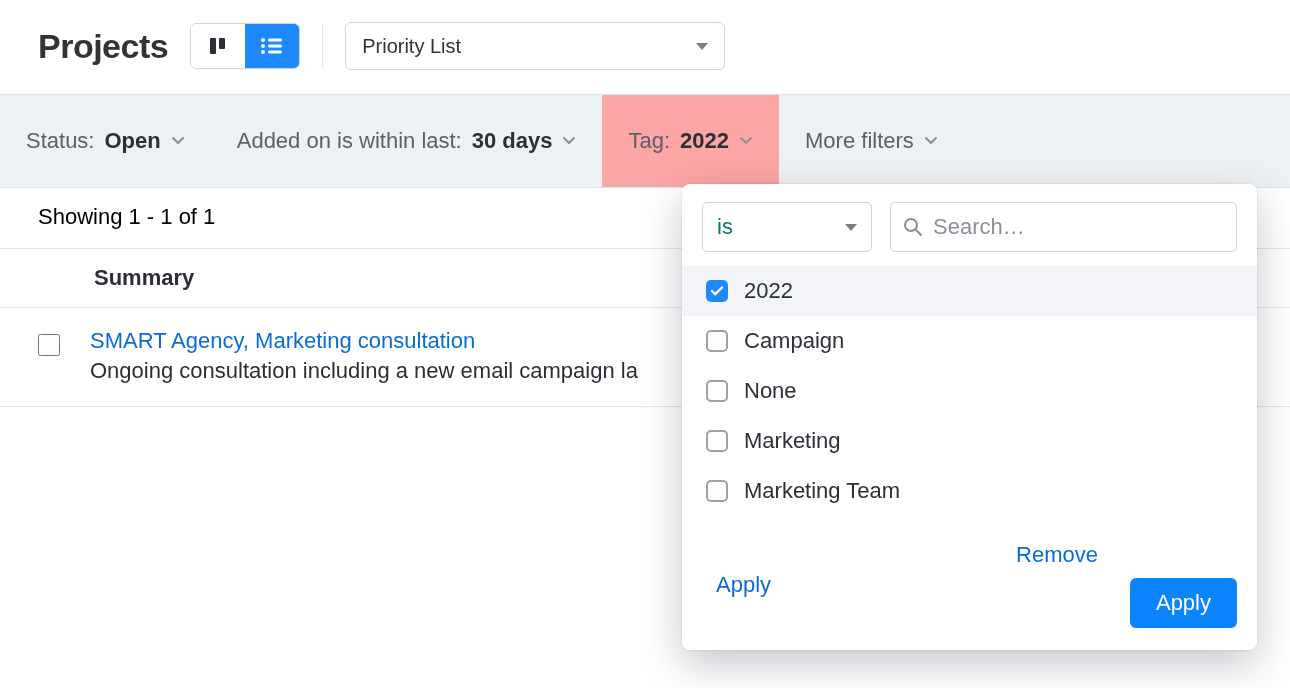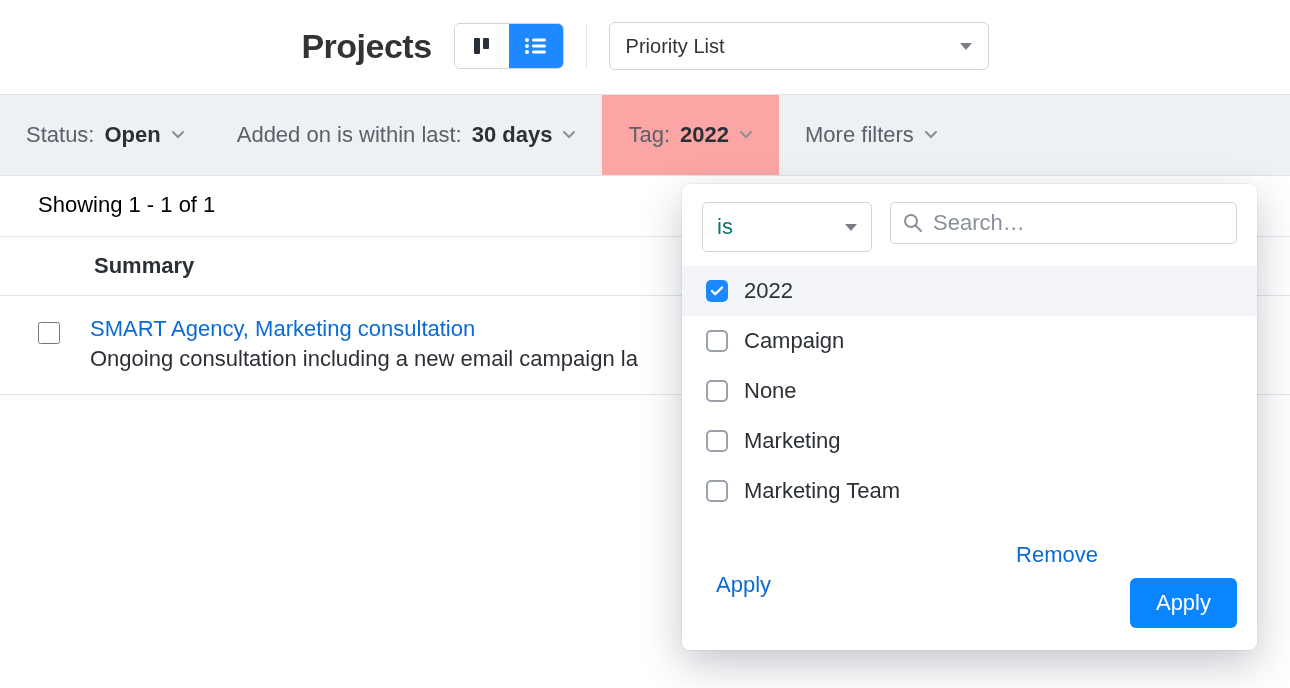--- a/index.html
+++ b/index.html
@@ -13,21 +13,20 @@
     overflow: hidden;
     position: relative;
   }
 
   
   .top-row {
     display: flex;
     align-items: center;
     padding: 22px 38px 24px 38px;
     gap: 22px;
-    justify-content: center;
   }
   .page-title {
     font-size: 34px;
     font-weight: 700;
     letter-spacing: -0.5px;
   }
 
   .view-toggle {
     display: flex;
     border: 1px solid #d0d4da;
@@ -81,21 +80,21 @@
     display: flex;
     align-items: stretch;
     border-top: 1px solid #e1e5ea;
     border-bottom: 1px solid #e1e5ea;
   }
   .filter-chip {
     display: flex;
     align-items: center;
     gap: 10px;
     padding: 0 26px;
-    height: 80px;
+    height: 92px;
     font-size: 22px;
     color: #5b616b;
     cursor: pointer;
     white-space: nowrap;
   }
   .filter-chip .val { color: #2b2f36; font-weight:600; }
   .filter-chip.active { background:#fca5a5; }
   .chev {
     width: 14px; height: 14px;
   }
@@ -171,21 +170,21 @@
     cursor:pointer;
     background:#fff;
   }
   .panel-search {
     flex:1;
     display:flex;
     align-items:center;
     gap:10px;
     border:1px solid #d0d4da;
     border-radius:5px;
-    height:42px;
+    height:50px;
     padding:0 12px;
     background:#fff;
   }
   .panel-search input {
     border:none;
     outline:none;
     font-size:22px;
     flex:1;
     color:#333;
   }

